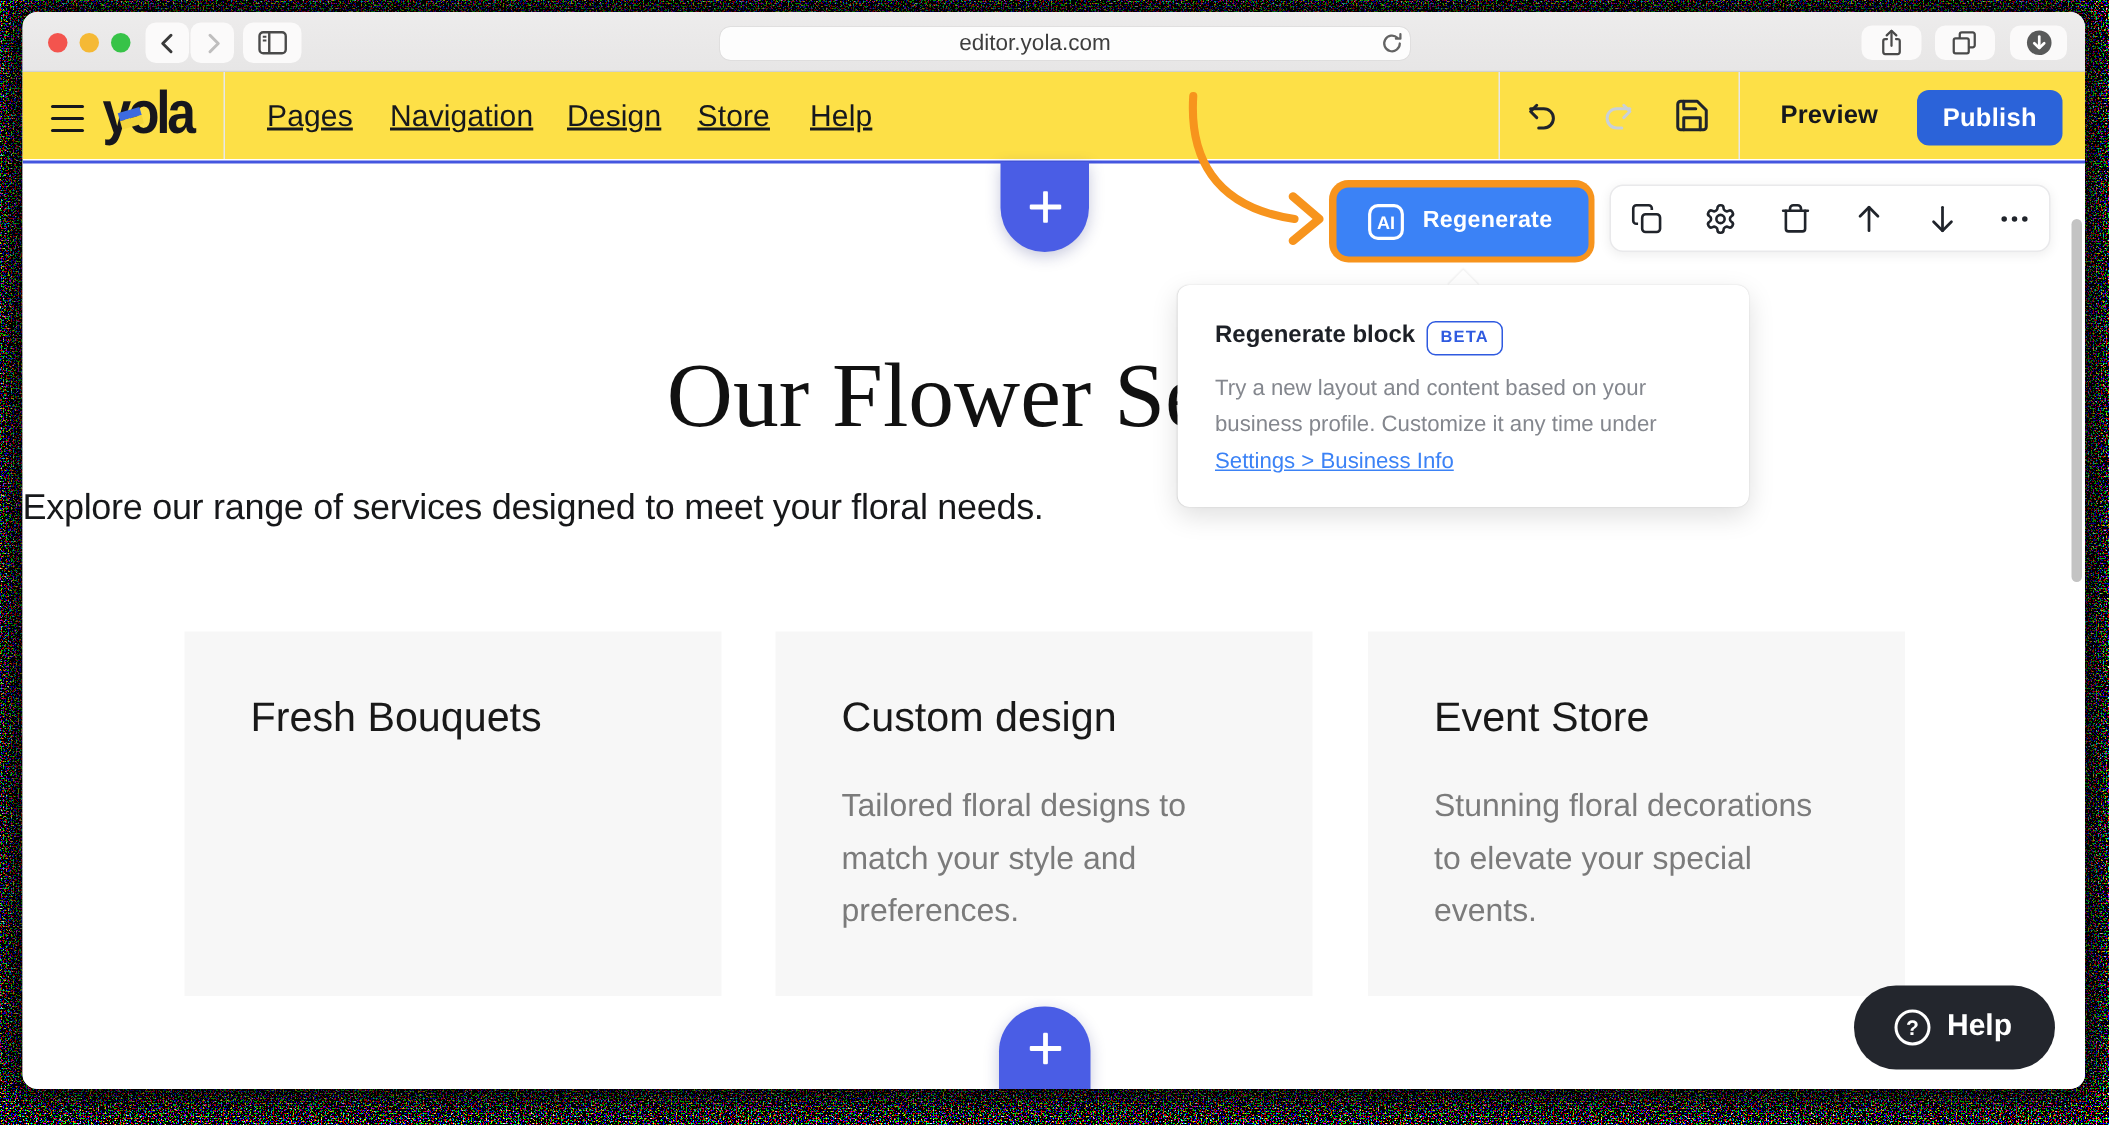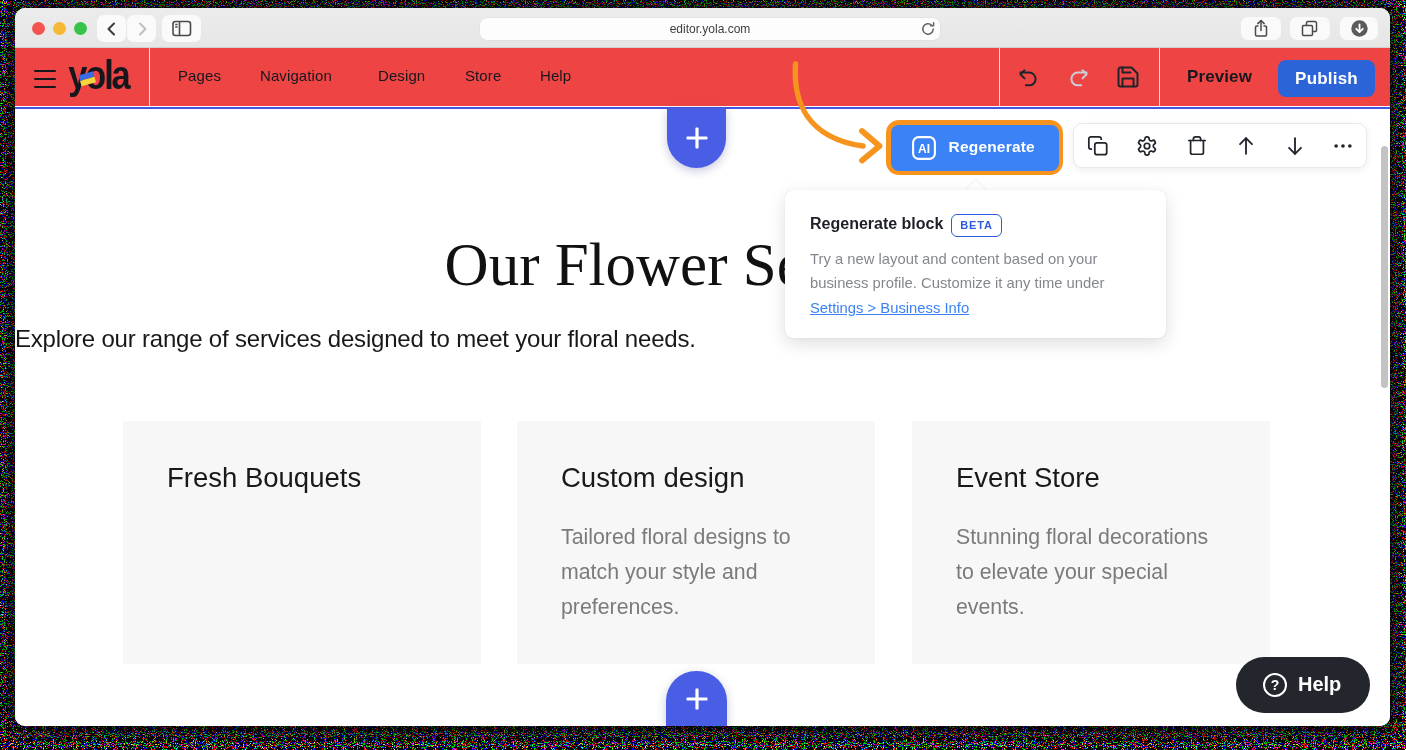--- a/index.html
+++ b/index.html
@@ -11,29 +11,29 @@
     background:#fff; border-radius:10px; overflow:hidden;
     box-shadow:0 0 22px 8px rgba(0,0,0,0.85);
   }
   
   #chrome { position:absolute; left:0; top:0; width:1375px; height:40px;
     background:linear-gradient(#edecec,#e7e6e6); border-bottom:1px solid #d2d1d1; }
   .light { position:absolute; top:14px; width:13px; height:13px; border-radius:50%; }
   .cbtn { position:absolute; top:7px; height:27px; background:#fbfafa; border-radius:7px; }
   #urlbar { position:absolute; left:465px; top:10px; width:460px; height:22px; background:#fdfdfd;
     border-radius:7px; box-shadow:0 0 0 0.5px #dcdbdb; }
-  #urltext { position:absolute; left:465px; top:10px; width:460px; height:22px; line-height:22px;
-    text-align:center; font-size:12px; color:#3e3e3e; }
-  
-  #ytb { position:absolute; left:0; top:40px; width:1375px; height:58px; background:#ef4444; }
+  #urltext { position:absolute; left:445px; top:10px; width:460px; height:22px; line-height:22px;
+    text-align:center; font-size:15px; color:#3e3e3e; }
+  
+  #ytb { position:absolute; left:0; top:40px; width:1375px; height:58px; background:#fde047; }
   .vdiv { position:absolute; top:0; width:1px; height:58px; background:#e7e7e9; }
   .burger { position:absolute; left:19px; top:9px; width:22px; height:25px; }
   .burger div { position:absolute; left:0; width:22px; height:2.4px; background:#16181d; border-radius:1px; }
   #logo { position:absolute; left:49px; top:0px; width:86px; height:52px; }
-  .menuitem { position:absolute; top:19px; font-size:15px; color:#16181d; letter-spacing:0.1px; }
+  .menuitem { position:absolute; top:19px; font-size:20px; color:#16181d; letter-spacing:0.1px;text-decoration:underline; }
   #previewtxt { position:absolute; top:19px; left:1172px; font-size:17px; font-weight:700; color:#16181d; letter-spacing:0.1px;}
   #publish { position:absolute; left:1263px; top:12px; width:97px; height:37px; background:#2b63d9;
     border-radius:8px; color:#fff; font-weight:700; font-size:17px; text-align:center; line-height:37px; letter-spacing:0.2px; }
   
   #blueline { position:absolute; left:0; top:98.5px; width:1375px; height:2px; background:#4456e0; }
   #canvas { position:absolute; left:0; top:100px; width:1375px; height:618px; background:#fff; }
   #title { position:absolute; left:0; top:122px; width:1364px; text-align:center;
     font-family:"Liberation Serif", serif; font-size:61px; color:#111; }
   #subtitle { position:absolute; left:0; top:217px; width:1364px; 
     font-size:24px; color:#17181a; letter-spacing:-0.2px; }

